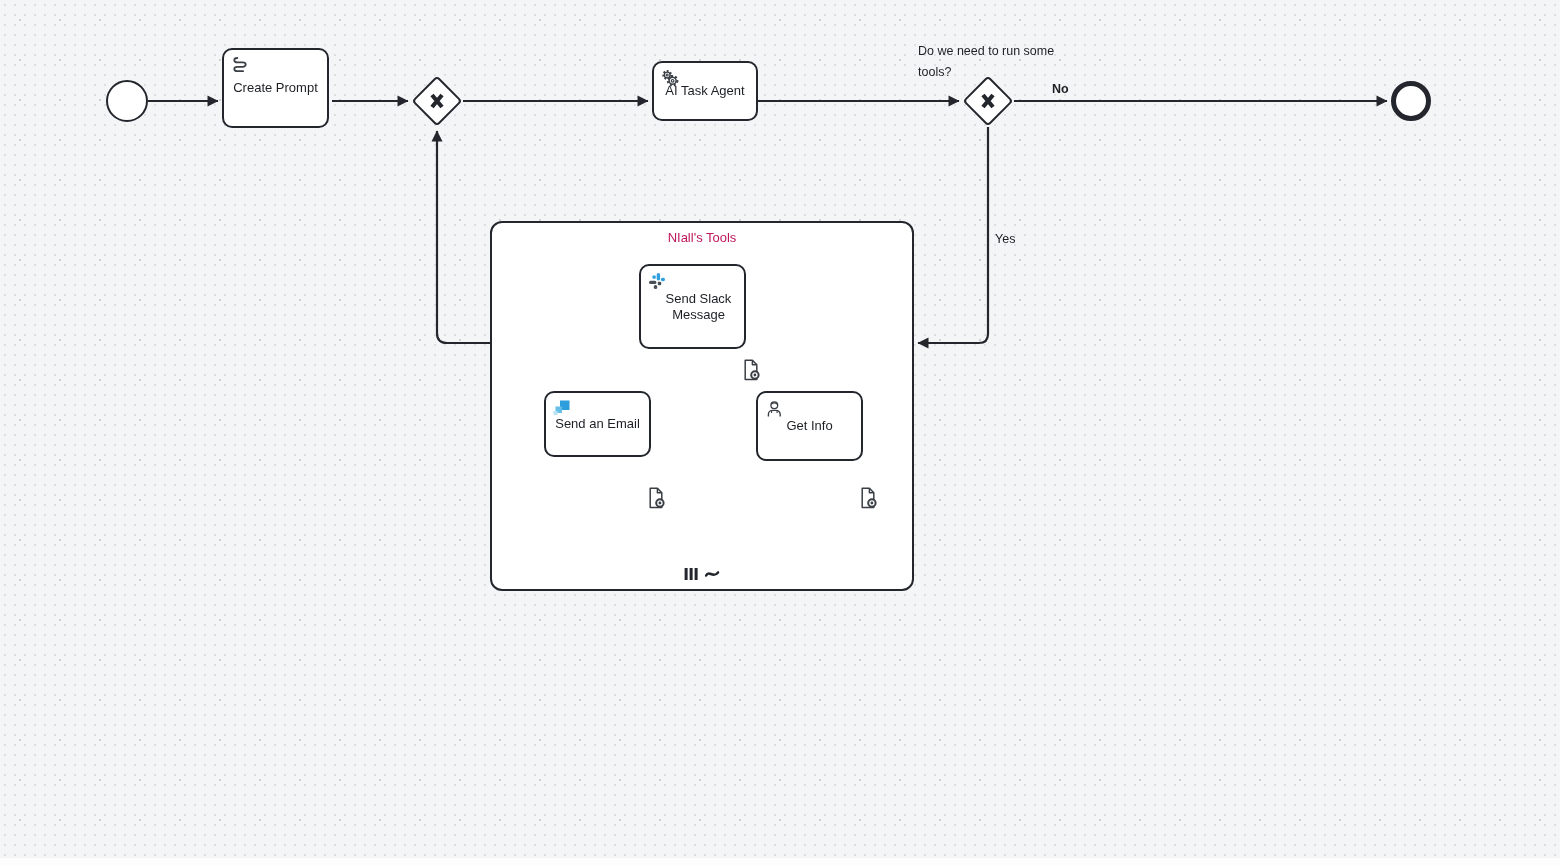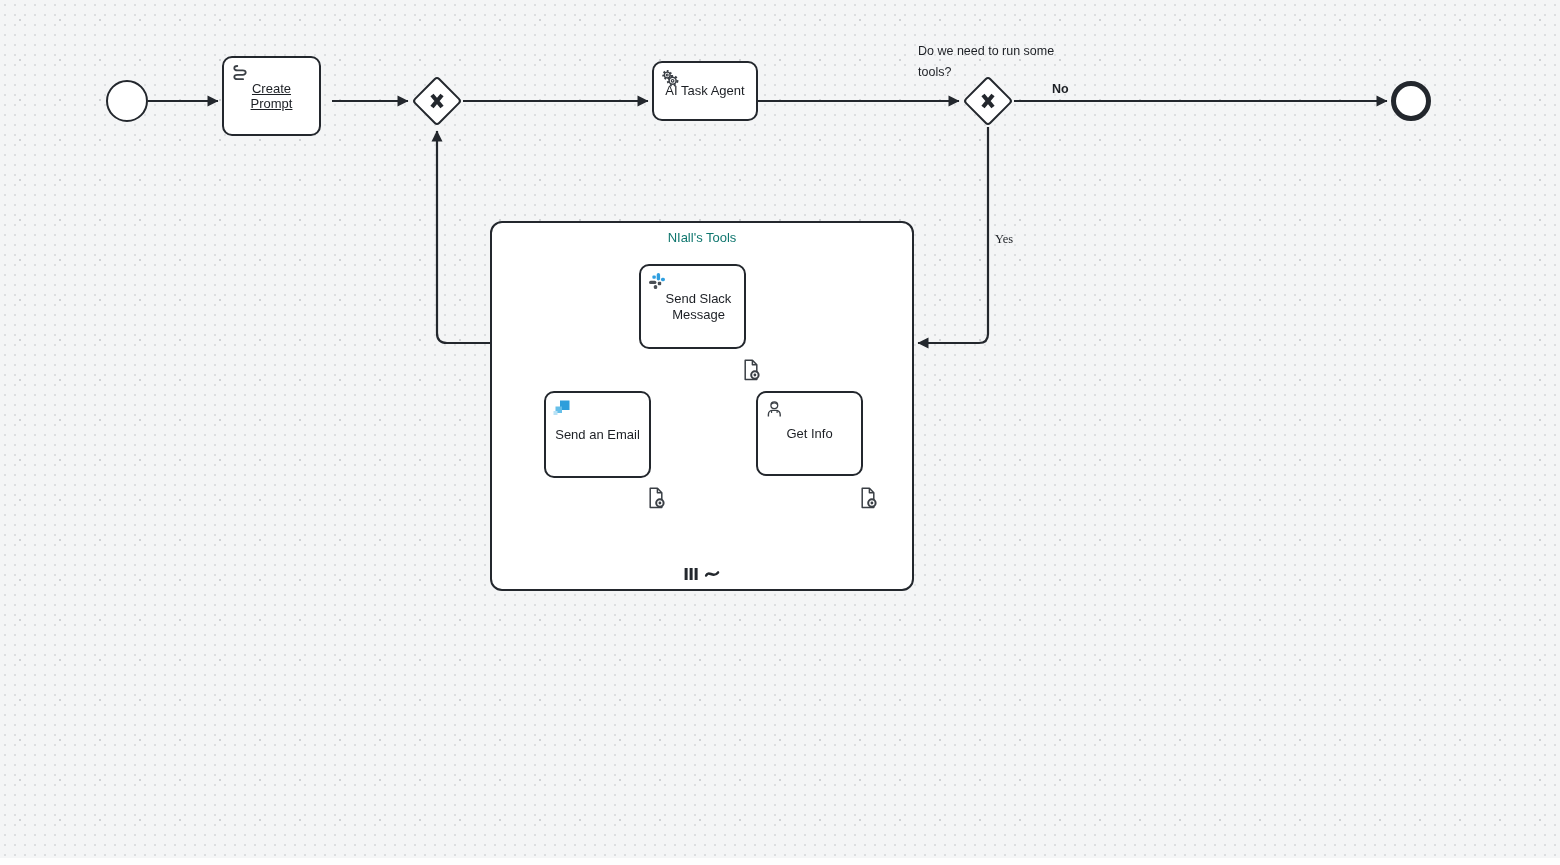--- a/index.html
+++ b/index.html
@@ -42,21 +42,21 @@
   }
   .gateway svg.xmark{position:absolute;left:15px;top:15px;}
 
   
   .subprocess{
     position:absolute;left:490px;top:221px;width:424px;height:370px;
     background:#fff;border:2px solid #23272d;border-radius:12px;box-sizing:border-box;
   }
   .subprocess .sptitle{
     position:absolute;top:7px;left:0;width:100%;text-align:center;
-    font-size:13px;color:#0f766e;
+    font-size:13px;color:#be185d;
   }
   .subprocess .spmarkers{
     position:absolute;bottom:6px;left:50%;transform:translateX(-50%);
     display:flex;align-items:center;gap:7px;height:18px;
   }
   .mi-bars{display:flex;gap:2.5px;align-items:center;}
   .mi-bars i{display:block;width:2.6px;height:12px;background:#23272d;}
 
   .docicon{position:absolute;}
 
@@ -81,21 +81,21 @@
     <path class="flow" d="M332,101 L408,101" marker-end="url(#arr)"></path>
     <path class="flow" d="M463,101 L648,101" marker-end="url(#arr)"></path>
     <path class="flow" d="M758,101 L959,101" marker-end="url(#arr)"></path>
     <path class="flow" d="M1014,101 L1387,101" marker-end="url(#arr)"></path>
     <path class="flow" d="M988,127 L988,334 Q988,343 979,343 L918,343" marker-end="url(#arr)"></path>
     <path class="flow" d="M490,343 L447,343 Q437,343 437,333 L437,131" marker-end="url(#arr)"></path>
   </svg>
 
   <div class="event start"></div>
 
-  <div class="task" style="left:222px;top:56px;width:99px;height:80px;text-decoration:underline;">
+  <div class="task" style="left:222px;top:48px;width:107px;height:80px;">
     <svg class="ticon" width="18" height="18" viewBox="0 0 18 18">
       <path d="M6.3,2 c-4,0 -4,4.4 0,4.4 h5.4 c4,0 4,4.4 0,4.4 h-5.4 c-4,0 -4,4.4 0,4.4 h5.8" fill="none" stroke="#3a3f45" stroke-width="1.8" stroke-linecap="round"></path>
     </svg>
     <span class="tlabel">Create Prompt</span>
   </div>
 
   <div class="gateway" style="left:412px;top:76px;">
     <div class="diamond"></div>
     <svg class="xmark" width="20" height="20" viewBox="0 0 20 20">
       <path d="M5,4 L15,16 M15,4 L5,16" stroke="#23272d" stroke-width="4.2"></path>
@@ -117,21 +117,21 @@
   <div class="gateway" style="left:963px;top:76px;">
     <div class="diamond"></div>
     <svg class="xmark" width="20" height="20" viewBox="0 0 20 20">
       <path d="M5,4 L15,16 M15,4 L5,16" stroke="#23272d" stroke-width="4.2"></path>
     </svg>
   </div>
 
   <div class="lbl center" style="left:918px;top:41px;width:140px;">Do we need to run some tools?</div>
 
   <div class="lbl" style="left:1052px;top:82px;font-weight:bold;">No</div>
-  <div class="lbl" style="left:995px;top:232px;font-family:Liberation Serif, serif;">Yes</div>
+  <div class="lbl" style="left:995px;top:232px;">Yes</div>
 
   <div class="event end"></div>
 
   <div class="subprocess">
     <div class="sptitle">NIall's Tools</div>
 
     <div class="task" style="left:147px;top:41px;width:107px;height:85px;padding-left:12px;">
       <svg class="ticon" width="18" height="18" viewBox="0 0 18 18">
         <rect x="4.4" y="3.4" width="3.4" height="3.4" rx="1" fill="#2f9fe0"></rect>
         <rect x="8.7" y="1" width="3.4" height="7.4" rx="1.7" fill="#2f9fe0"></rect>
@@ -142,36 +142,36 @@
       </svg>
       <span class="tlabel">Send Slack Message</span>
     </div>
     <svg class="docicon" style="left:250px;top:136px;" width="19" height="22" viewBox="0 0 19 22">
       <path d="M3.2,1.2 h7.2 l4.4,4.6 v14.6 h-11.6 z" fill="#fff" stroke="#3a3f45" stroke-width="1.5" stroke-linejoin="round"></path>
       <path d="M10.4,1.2 v4.6 h4.4" fill="none" stroke="#3a3f45" stroke-width="1.5" stroke-linejoin="round"></path>
       <circle cx="12.9" cy="16" r="3.7" fill="#fff" stroke="#3a3f45" stroke-width="2"></circle>
       <circle cx="12.9" cy="16" r="1.4" fill="#3a3f45"></circle>
     </svg>
 
-    <div class="task" style="left:52px;top:168px;width:107px;height:87px;text-align:right;">
+    <div class="task" style="left:52px;top:168px;width:107px;height:66px;text-align:right;">
       <svg class="ticon" width="18" height="18" viewBox="0 0 18 18">
         <rect x="7" y="1.5" width="9.5" height="9.5" fill="#2d9edb"></rect>
         <rect x="2.5" y="7.5" width="6.5" height="6.5" fill="#66bfe9"></rect>
         <rect x="0.5" y="12" width="4" height="4" fill="#b9e2f6"></rect>
       </svg>
       <span class="tlabel">Send an Email</span>
     </div>
     <svg class="docicon" style="left:155px;top:264px;" width="19" height="22" viewBox="0 0 19 22">
       <path d="M3.2,1.2 h7.2 l4.4,4.6 v14.6 h-11.6 z" fill="#fff" stroke="#3a3f45" stroke-width="1.5" stroke-linejoin="round"></path>
       <path d="M10.4,1.2 v4.6 h4.4" fill="none" stroke="#3a3f45" stroke-width="1.5" stroke-linejoin="round"></path>
       <circle cx="12.9" cy="16" r="3.7" fill="#fff" stroke="#3a3f45" stroke-width="2"></circle>
       <circle cx="12.9" cy="16" r="1.4" fill="#3a3f45"></circle>
     </svg>
 
-    <div class="task" style="left:264px;top:168px;width:107px;height:85px;">
+    <div class="task" style="left:264px;top:168px;width:107px;height:70px;">
       <svg class="ticon" width="19" height="19" viewBox="0 0 19 19">
         <path d="M3.4,17.4 v-2 a4.2,4 0 0 1 4.2,-4 h3.4 a4.2,4 0 0 1 4.2,4 v2" fill="#fff" stroke="#3a3f45" stroke-width="1.4" stroke-linejoin="round"></path>
         <path d="M6.6,11.6 v2.4 M12.1,11.6 v2.4" fill="none" stroke="#3a3f45" stroke-width="1.1"></path>
         <circle cx="9.3" cy="6.3" r="3.4" fill="#fff" stroke="#3a3f45" stroke-width="1.3"></circle>
         <path d="M6,5.7 a3.4,3.2 0 0 1 6.6,0 l-0.5,0.6 a2.9,2.5 0 0 0 -5.6,0 z" fill="#3a3f45"></path>
       </svg>
       <span class="tlabel">Get Info</span>
     </div>
     <svg class="docicon" style="left:367px;top:264px;" width="19" height="22" viewBox="0 0 19 22">
       <path d="M3.2,1.2 h7.2 l4.4,4.6 v14.6 h-11.6 z" fill="#fff" stroke="#3a3f45" stroke-width="1.5" stroke-linejoin="round"></path>

